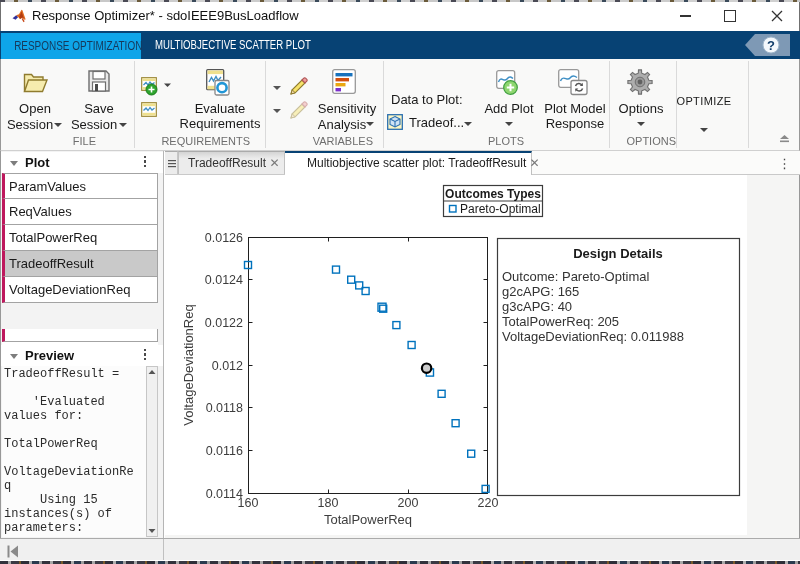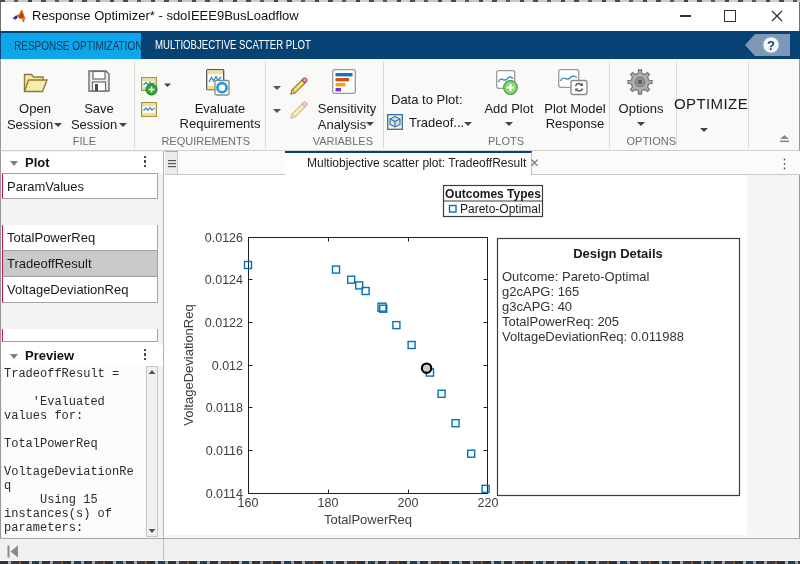--- a/index.html
+++ b/index.html
@@ -22,21 +22,21 @@
   .secdiv{top:61px;width:1px;height:87px;background:#dadada;}
   .btxt{font-size:13px;color:#1a1a1a;text-align:center;white-space:nowrap;}
   .dar{width:0;height:0;border-left:4px solid transparent;border-right:4px solid transparent;border-top:4px solid #444;}
   
   #leftpanel{left:0;top:151px;width:164px;height:387px;background:#f3f3f3;border-right:1px solid #b5b5b5;box-sizing:border-box;border-left:1px solid #989898;}
   .phead{left:1px;width:162px;height:21px;background:#fff;}
   .phead .tri{position:absolute;left:9px;top:9px;width:0;height:0;border-left:4px solid transparent;border-right:4px solid transparent;border-top:5px solid #7d7d7d;}
   .phead .ptitle{position:absolute;left:24px;top:3px;font-weight:bold;font-size:13px;color:#111;}
   .phead .dots{position:absolute;left:143px;top:4px;}
   .phead .dots div{width:2.4px;height:2.4px;background:#4a4a4a;margin-bottom:1.9px;}
-  .drow{left:2px;width:156px;height:26px;background:#fff;border-bottom:1px solid #a3a3a3;border-left:1px solid #be185d;border-right:1px solid #a3a3a3;box-sizing:border-box;font-size:13px;color:#1a1a1a;line-height:25px;padding-left:4px;}
+  .drow{left:2px;width:156px;height:26px;background:#fff;border-bottom:1px solid #a3a3a3;border-left:3px solid #be185d;border-right:1px solid #a3a3a3;box-sizing:border-box;font-size:13px;color:#1a1a1a;line-height:25px;padding-left:4px;}
   
   #prevbox{left:2px;top:366px;width:156px;height:171px;background:#fcfcfc;border:0;}
   #prevtext{left:4px;top:367px;font-family:"Liberation Mono",monospace;font-size:12px;line-height:14px;color:#2b2b2b;white-space:pre;}
   #prevscroll{left:146px;top:366px;width:12px;height:171px;background:#f0f0f0;border:1px solid #c6c6c6;box-sizing:border-box;}
   
   #doctabs{left:165px;top:151px;width:635px;height:24px;background:#fbfbfa;border-bottom:1px solid #c9c9c9;box-sizing:border-box;}
   #hamb{left:0;top:0;width:13px;height:23px;background:#ececec;border-right:1px solid #c6c6c6;border-top:1px solid #ababab;box-sizing:border-box;}
   #dtab1{left:13px;top:0px;width:107px;height:23px;background:linear-gradient(#d4d4d4,#ececec 30%);border-right:1px solid #c0c0c0;border-left:1px solid #c0c0c0;border-top:1px solid #ababab;box-sizing:border-box;font-size:12px;color:#333;line-height:23px;}
   #dtab2{left:120px;top:0;width:247px;height:24px;background:#fff;border-top:2.5px solid #074274;border-right:1px solid #c0c0c0;box-sizing:border-box;font-size:12px;color:#1c1c1c;line-height:20px;white-space:nowrap;}
   .closex{color:#777;font-size:12px;}
@@ -189,38 +189,39 @@
   <div class="abs btxt" style="left:540px;top:116px;width:70px">Response</div>
 
   <svg class="abs" style="left:627px;top:69px" width="26" height="26" viewBox="0 0 26 26">
     <path d="M11.3 4.2 L11.5 0.9 L14.5 0.9 L14.7 4.2 L18.0 5.5 L20.5 3.4 L22.6 5.5 L20.5 8.0 L21.8 11.3 L25.1 11.5 L25.1 14.5 L21.8 14.7 L20.5 18.0 L22.6 20.5 L20.5 22.6 L18.0 20.5 L14.7 21.8 L14.5 25.1 L11.5 25.1 L11.3 21.8 L8.0 20.5 L5.5 22.6 L3.4 20.5 L5.5 18.0 L4.2 14.7 L0.9 14.5 L0.9 11.5 L4.2 11.3 L5.5 8.0 L3.4 5.5 L5.5 3.4 L8.0 5.5 Z" fill="#adadad" stroke="#6f6f6f" stroke-width="1.1"></path>
     <circle cx="13" cy="13" r="4.8" fill="#999" stroke="#6f6f6f" stroke-width="1"></circle>
     <circle cx="13" cy="13" r="2.4" fill="#606060"></circle>
   </svg>
   <div class="abs btxt" style="left:611px;top:101px;width:60px">Options</div>
   <div class="abs dar" style="left:637px;top:122px"></div>
 
-  <div class="abs btxt" style="left:674px;top:95px;width:60px;font-size:15px;letter-spacing:0.4px;">OPTIMIZE</div>
+  <div class="abs btxt" style="left:674px;top:95px;width:60px;font-size:11px;letter-spacing:0.4px;">OPTIMIZE</div>
   <div class="abs dar" style="left:700px;top:128px"></div>
   <svg class="abs" style="left:777px;top:134px" width="15" height="9" viewBox="0 0 15 9">
     <path d="M3 5 L7.5 1 L12 5 Z" fill="#8a8a8a"></path>
     <rect x="3" y="6.5" width="9" height="1.6" fill="#8a8a8a"></rect>
   </svg>
 
   <div class="abs" id="leftpanel"></div>
   <div class="abs phead" style="top:152px;">
     <div class="tri"></div>
       <div class="ptitle">Plot</div>
       <div class="dots">
         <div></div>
         <div></div>
         <div></div>
       </div>
   </div>
   <div class="abs drow" style="top:173px;border-top:1px solid #a3a3a3;">ParamValues</div>
+  <div class="abs drow" style="top:199px;">ReqValues</div>
   <div class="abs drow" style="top:225px;">TotalPowerReq</div>
   <div class="abs drow" style="top:251px;background:#c9c9c9;">TradeoffResult</div>
   <div class="abs drow" style="top:277px;">VoltageDeviationReq</div>
   <div class="abs drow" style="top:329px;height:13px;"></div>
   <div class="abs" style="left:2px;top:342px;width:156px;height:4px;background:#fff;"></div>
   <div class="abs phead" style="top:345px;">
     <div class="tri"></div>
       <div class="ptitle">Preview</div>
       <div class="dots">
         <div></div>
@@ -250,20 +251,21 @@
     </svg>
 
   <div class="abs" id="doctabs"></div>
   <div class="abs" id="hamb" style="left:165px;top:151px;">
     <svg style="position:absolute;left:3px;top:8px" width="8" height="8" viewBox="0 0 8 8">
       <rect x="0" y="0" width="8" height="1.2" fill="#555"></rect>
         <rect x="0" y="3" width="8" height="1.2" fill="#555"></rect>
         <rect x="0" y="6" width="8" height="1.2" fill="#555"></rect>
     </svg>
   </div>
+  <div class="abs" id="dtab1" style="left:178px;top:151px;"><span style="margin-left:9px">TradeoffResult</span> <span class="closex">✕</span></div>
   <div class="abs" id="dtab2" style="left:285px;top:151px;"><span style="margin-left:22px">Multiobjective scatter plot: TradeoffResult</span> <span class="closex">✕</span></div>
   <div class="abs" style="left:778px;top:156px;font-size:13px;color:#444;">⋮</div>
 
   <div class="abs" id="fig">
     <svg width="582" height="360" viewBox="165 175 582 360" font-family="Liberation Sans">
 
       <rect x="443.5" y="185.5" width="99" height="31" fill="#fff" stroke="#3c3c3c" stroke-width="1.2"></rect>
       <line x1="443.5" y1="201" x2="542.5" y2="201" stroke="#3c3c3c" stroke-width="1.2"></line>
       <text x="493" y="197.5" font-size="12" font-weight="bold" fill="#1a1a1a" text-anchor="middle">Outcomes Types</text>
       <rect x="449.5" y="205.5" width="6.5" height="6.5" fill="none" stroke="#0072BD" stroke-width="1.4"></rect>

